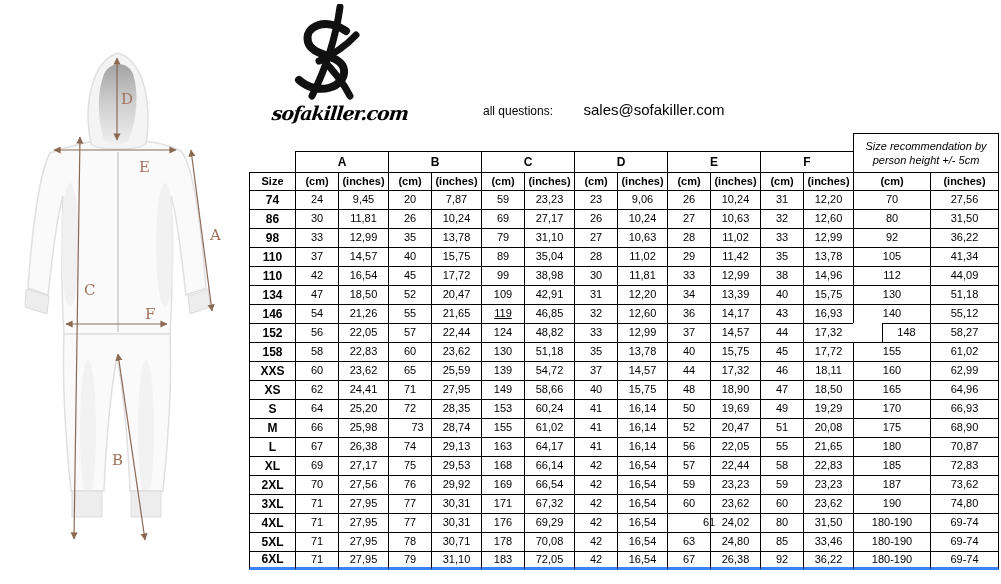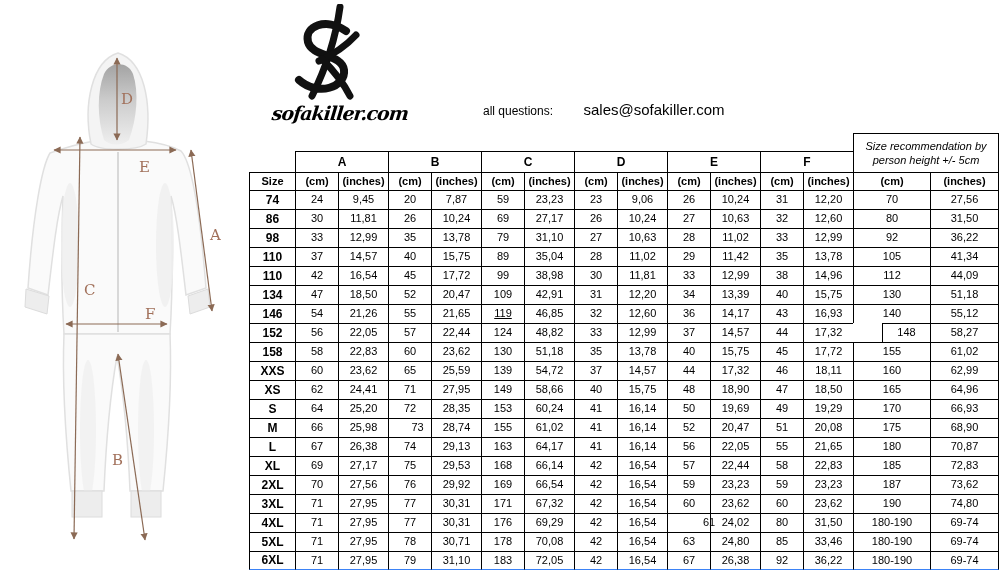--- a/index.html
+++ b/index.html
@@ -17,21 +17,21 @@
   .contact-label{font-size:12px;}
   .contact-email{font-size:15px;margin-left:26px;}
   
   .size-table{position:absolute;left:249px;top:133px;display:grid;
       grid-template-columns:46px repeat(6,43px 50px) 77px 69px;
       grid-template-rows:18px 21px 18px repeat(20,19px);
       font-size:11px;line-height:1.05;}
   .cell{display:flex;align-items:center;justify-content:center;box-sizing:border-box;
         white-space:nowrap;}
   .bl{border-left:1px solid #000;} .bt{border-top:1px solid #000;}
-  .br{border-right:1px solid #000;} .bb{border-bottom:1px solid #3b82f6;}
+  .br{border-right:1px solid #000;} .bb{border-bottom:3px solid #3b82f6;}
   .b{font-weight:bold;}
   .grp{font-weight:bold;font-size:12px;}
   .sz{font-weight:bold;font-size:12px;}
   .rec{font-style:italic;text-align:center;white-space:normal;padding:1px 4px;
        font-size:11px;line-height:1.3;}
 </style>
 </head>
 <body>
 
 <div class="canvas">

